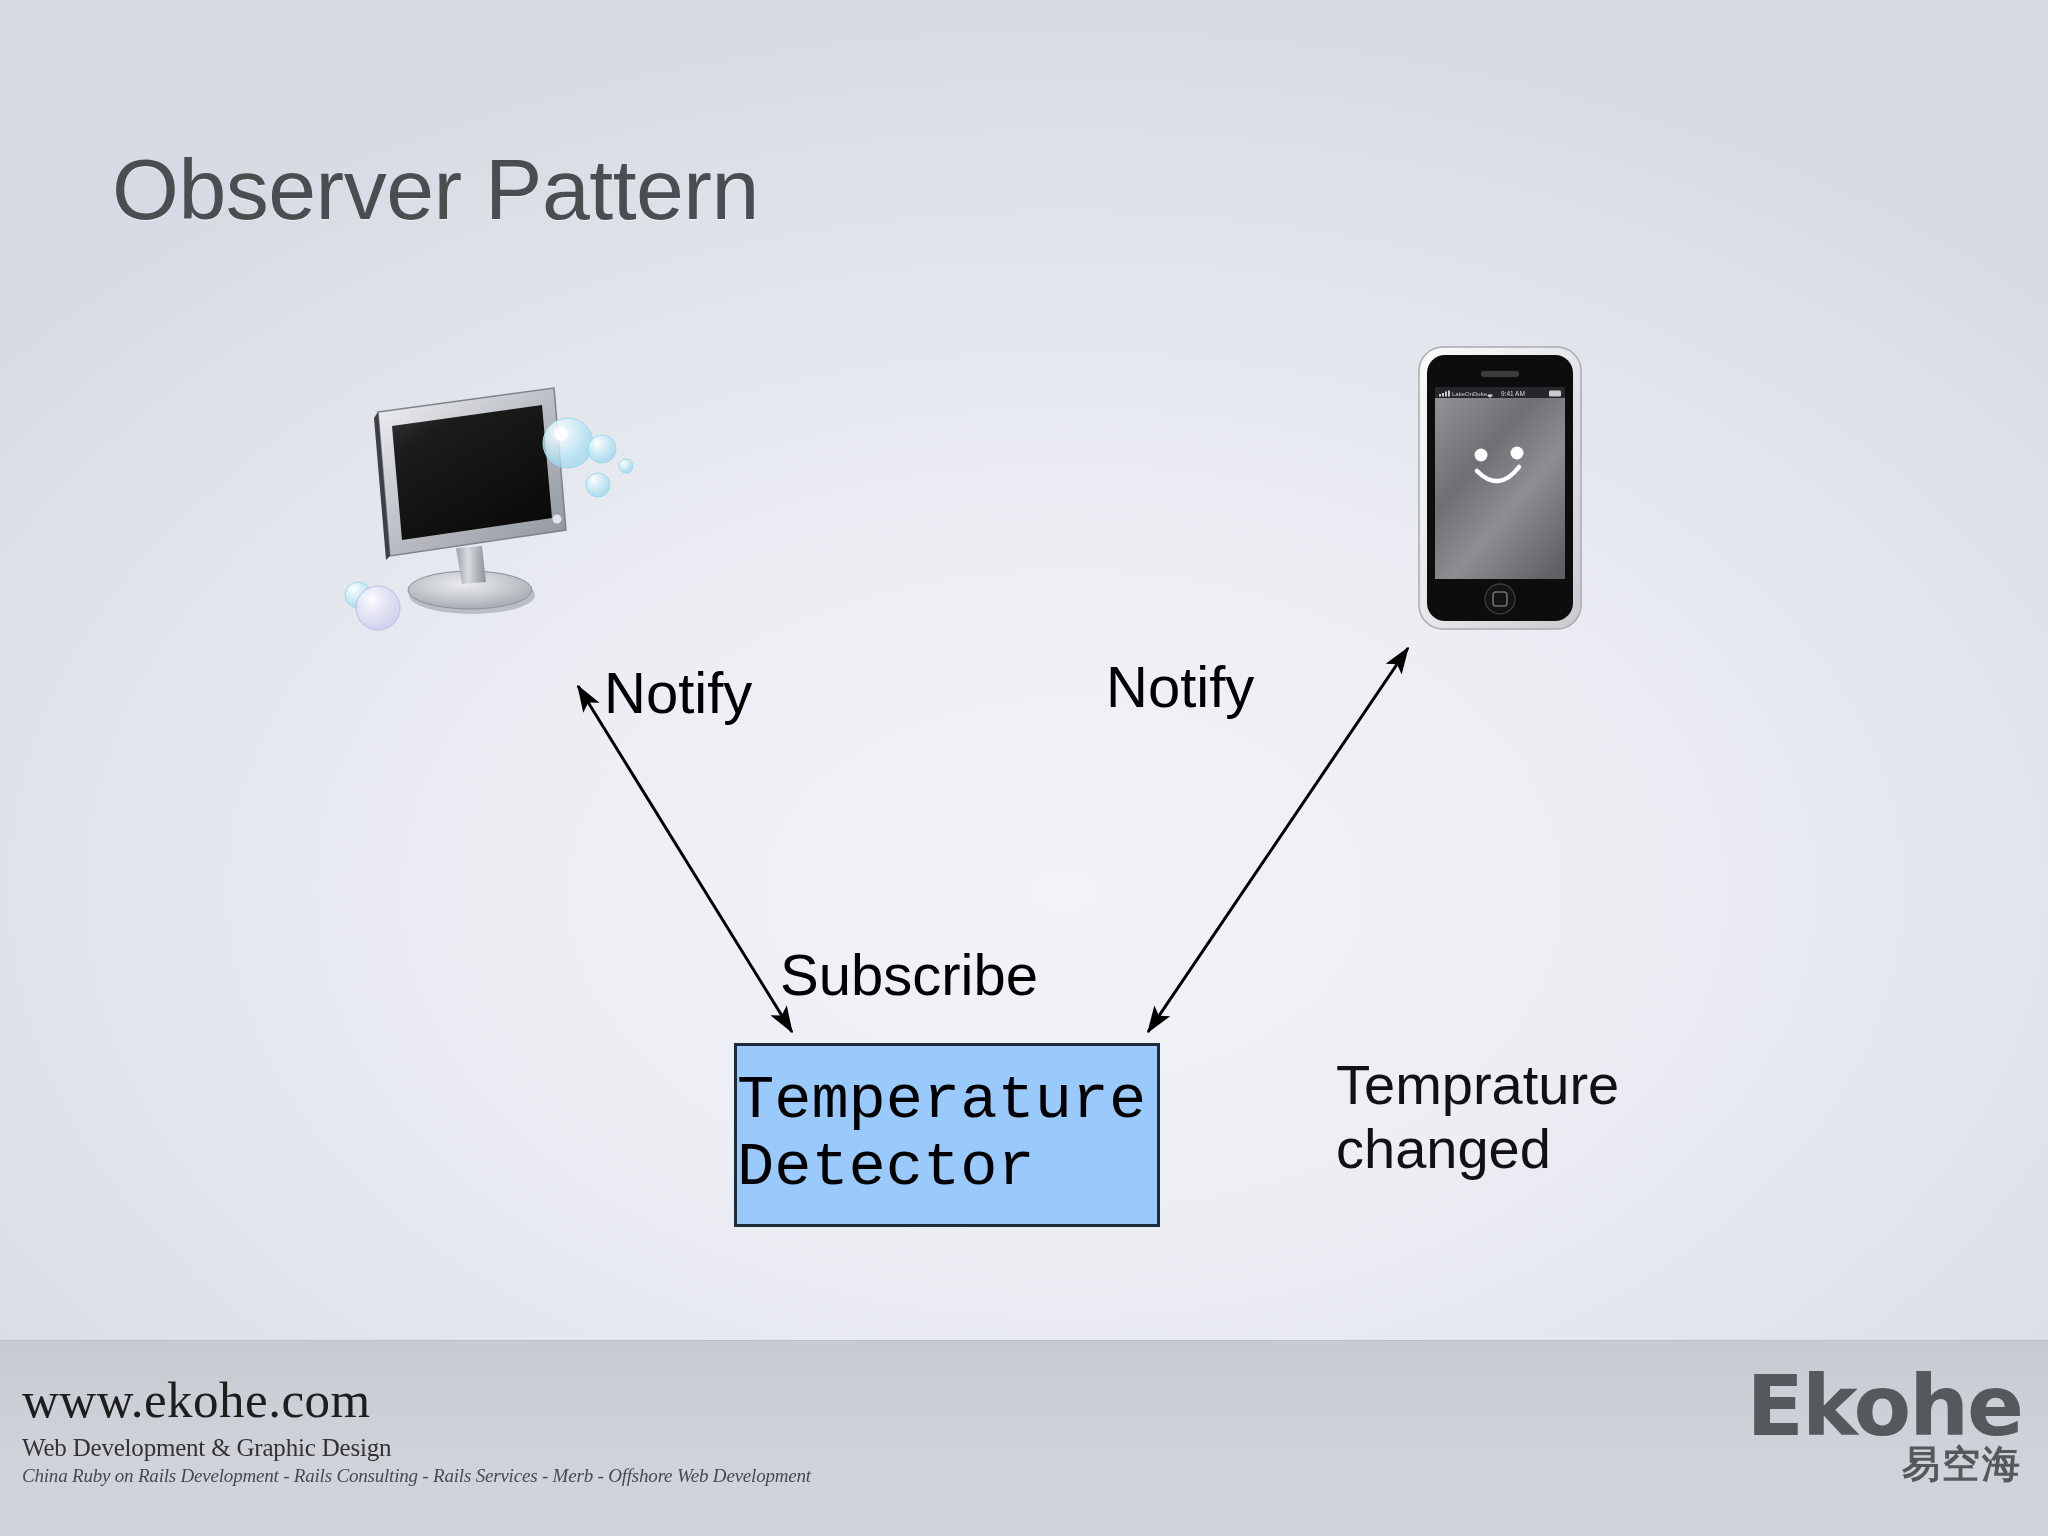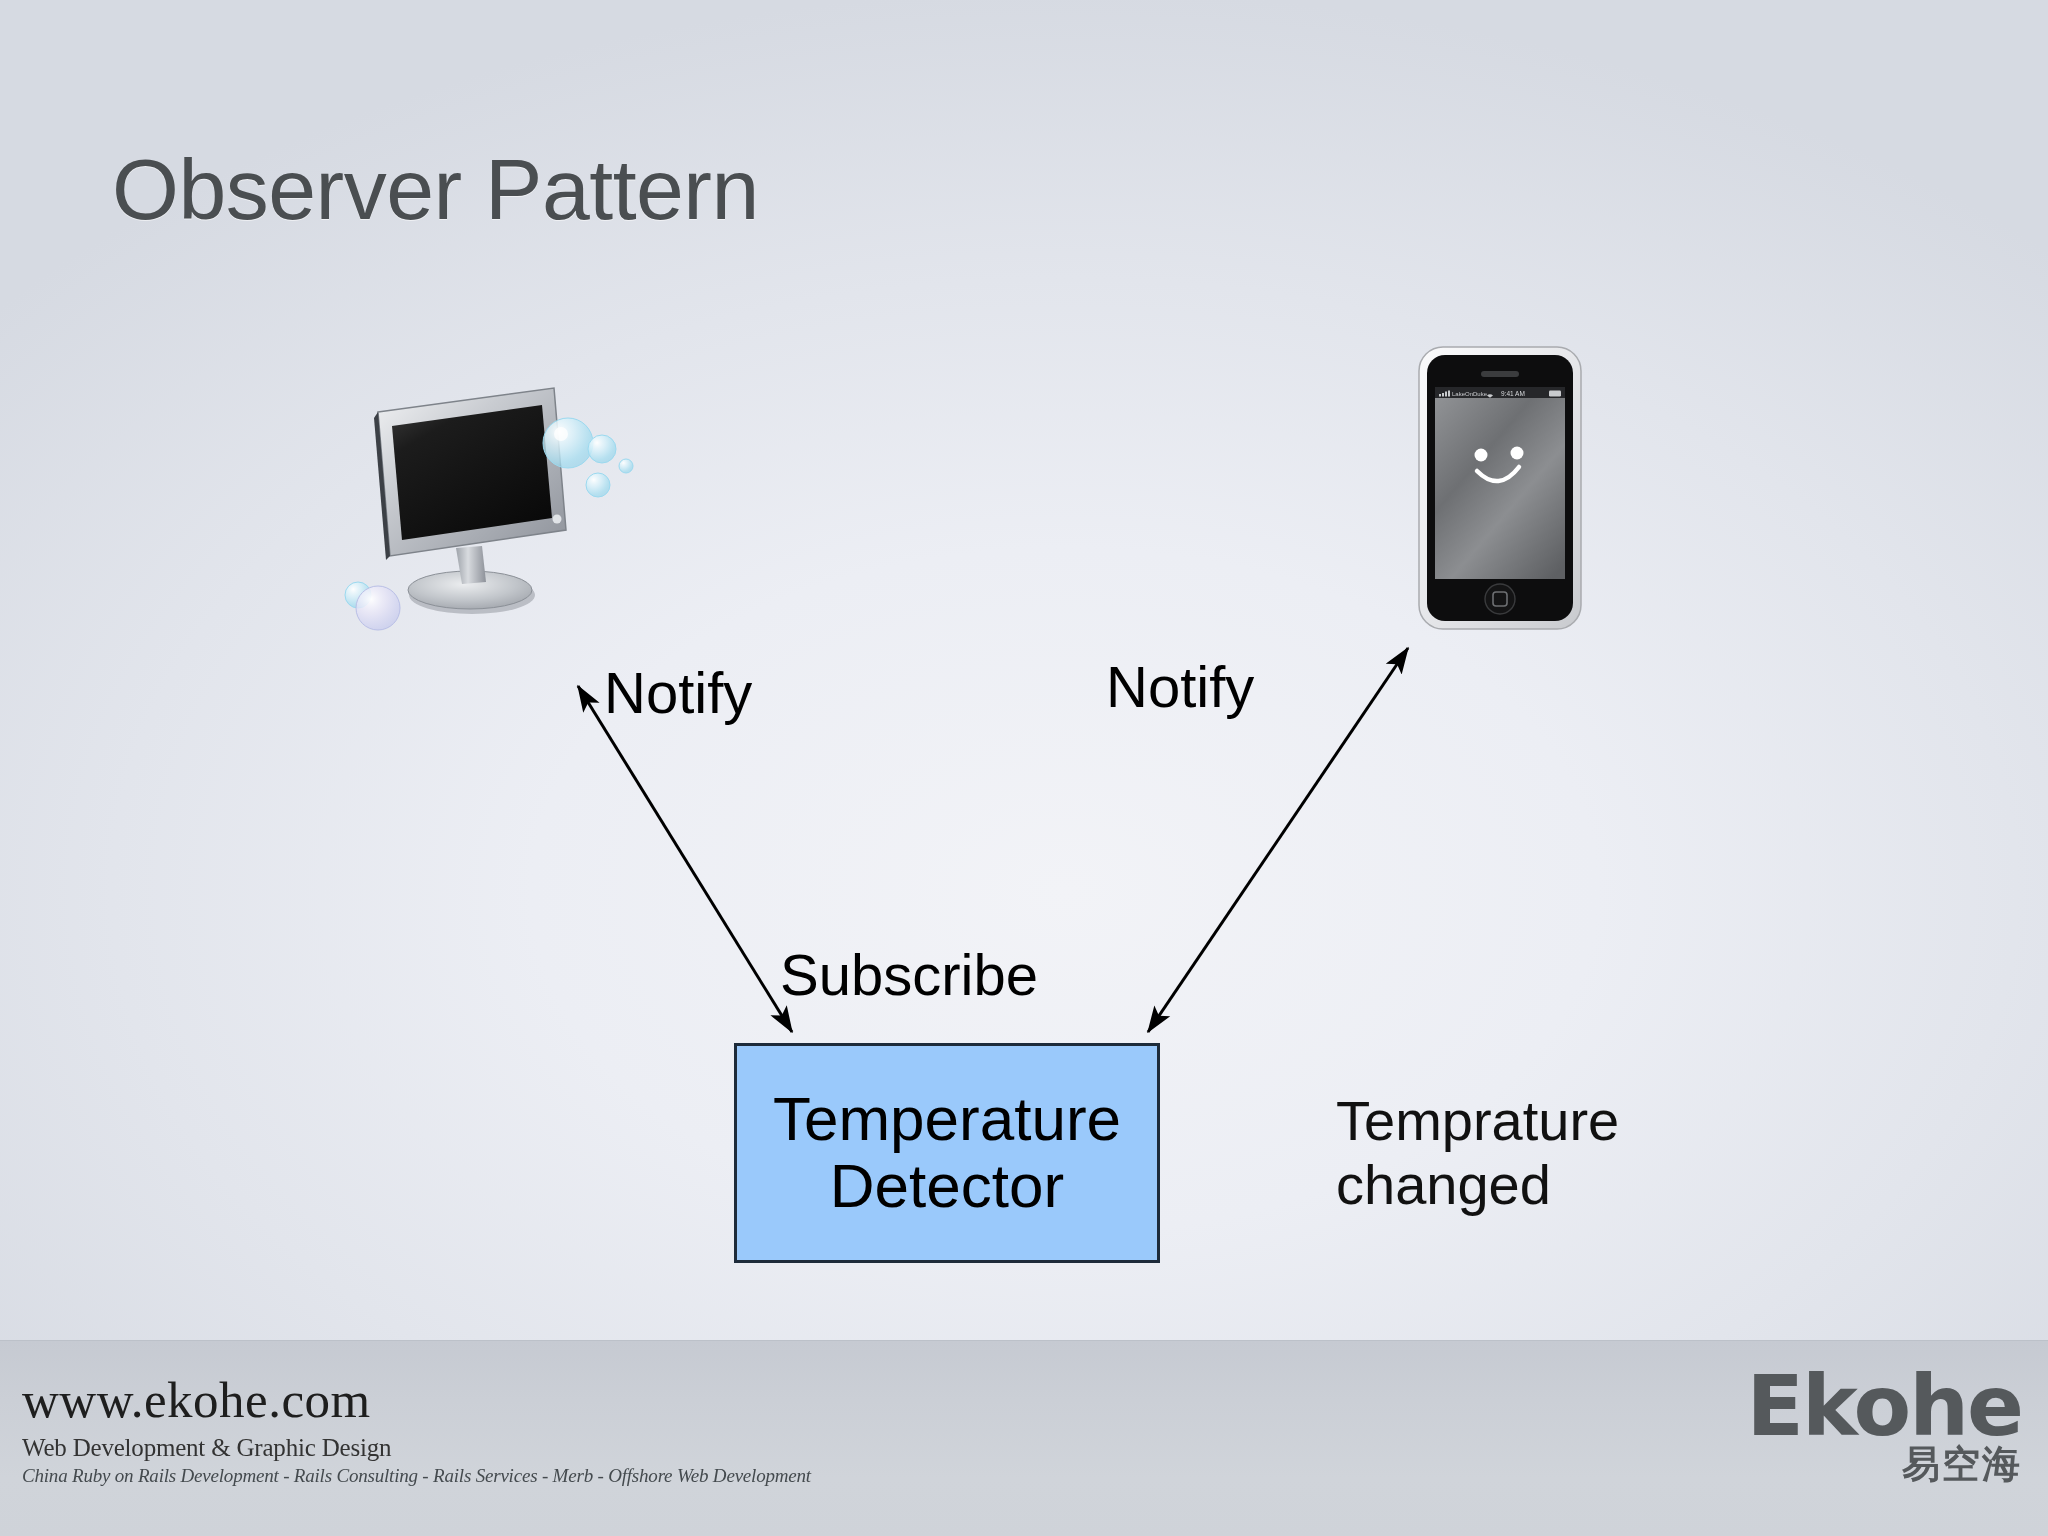--- a/index.html
+++ b/index.html
@@ -95,28 +95,28 @@
     margin-top: 0;
     font-family: "DejaVu Sans", sans-serif;
   }
 
   
   #detector-box {
     position: absolute;
     left: 734px;
     top: 1043px;
     width: 426px;
-    height: 220px;
+    height: 184px;
     background: #9ac9fb;
     border: 3px solid #1d2b3a;
     box-sizing: border-box;
     display: flex;
     flex-direction: column;
-    align-items: center;
     justify-content: center;
+    font-family: Liberation Mono, monospace;
   }
   .detector-line {
     font-size: 62px;
     color: #000000;
     line-height: 1.08;
     white-space: nowrap;
   }
 
   
   .label {
@@ -130,21 +130,20 @@
   #label-subscribe    { left: 780px;  top: 941px; }
 
   #label-temp-changed {
     position: absolute;
     left: 1336px;
     top: 1053px;
     font-size: 56px;
     color: #111111;
     line-height: 1.14;
     white-space: nowrap;
-    margin-top: 36px;
   }
 
   
   #arrows {
     position: absolute;
     left: 0; top: 0;
     width: 2048px;
     height: 1536px;
     pointer-events: none;
   }

